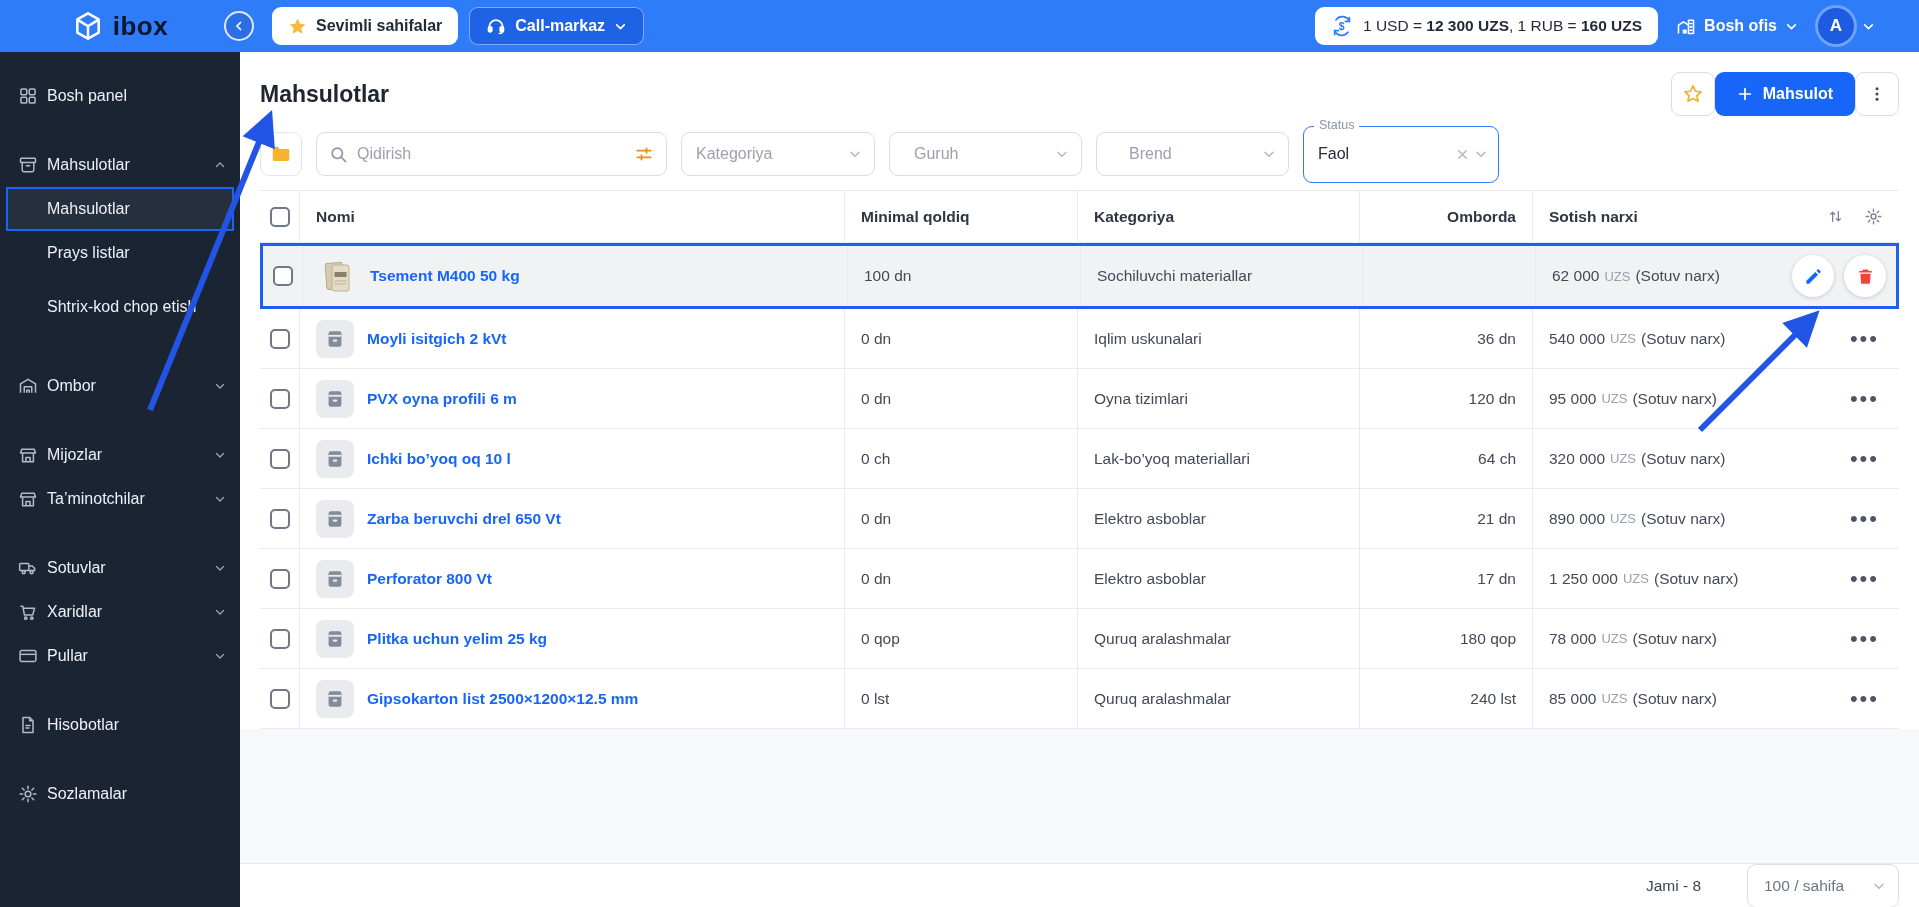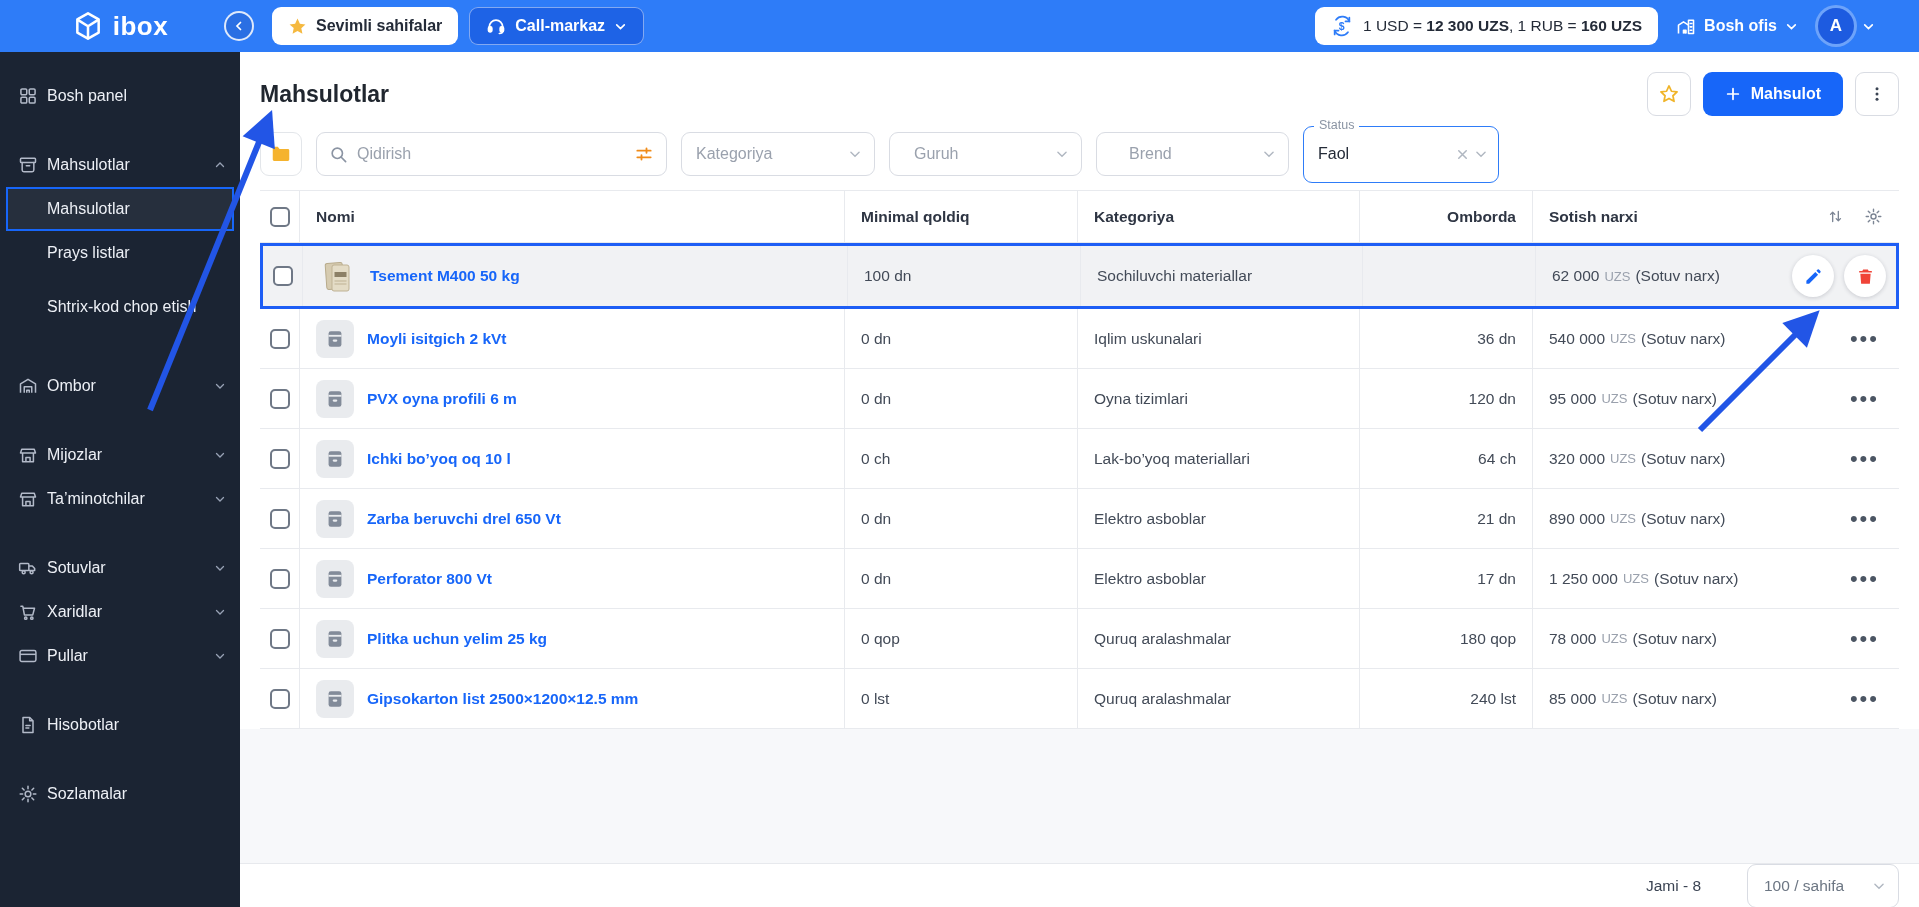--- a/index.html
+++ b/index.html
@@ -2,21 +2,21 @@
 <html><head>
 <meta charset="utf-8">
 <style>
   * { margin:0; padding:0; box-sizing:border-box; }
   html,body { width:1919px; height:907px; overflow:hidden; background:#f7f8fa;
     font-family:"Liberation Sans","DejaVu Sans",sans-serif; }
 
   
   .topbar { position:relative; height:52px; background:#2e7cf8; display:flex; align-items:center; padding-right:44px; z-index:5; }
   .logo-area { width:240px; display:flex; align-items:center; justify-content:center; gap:9px; flex:none; }
-  .logo-text { color:#ffffff; font-size:26px; font-weight:700; letter-spacing:.5px; }
+  .logo-text { color:#0f172a; font-size:26px; font-weight:700; letter-spacing:.5px; }
   .collapse-btn { position:absolute; left:224px; top:11px; width:30px; height:30px; border-radius:50%;
     background:#2a6fe3; border:2px solid rgba(255,255,255,.85); color:#fff; display:flex; align-items:center;
     justify-content:center; cursor:pointer; z-index:6; }
   .pill { height:38px; border-radius:9px; display:flex; align-items:center; gap:9px; padding:12px 16px; font-size:16px; }
   .pill.fav { background:#fff; color:#242b38; font-weight:600; margin-left:32px; }
   .pill.call { background:#1e63e6; border:1.5px solid rgba(255,255,255,.45); color:#fff; font-weight:700; margin-left:11px; cursor:pointer; }
   .pill.currency { background:#fff; color:#242b38; margin-left:auto; font-size:15.5px; gap:10px; }
   .pill.currency b { font-weight:700; }
   .office { display:flex; align-items:center; gap:8px; color:#fff; font-size:16px; font-weight:600; margin-left:18px; cursor:pointer; }
   .avatar-wrap { display:flex; align-items:center; gap:8px; margin-left:20px; cursor:pointer; }
@@ -33,21 +33,21 @@
   .s-sub { padding-left:47px; display:flex; align-items:center; height:44px; font-size:16px; cursor:pointer; }
   .s-sub.active { border:2px solid #1766f9; background:rgba(255,255,255,.05); margin:0 6px; padding-left:39px; height:44px; }
   .s-sub.wrap { height:64px; line-height:24px; align-items:center; }
   .s-icon { display:flex; color:#b3bac9; }
 
   
   main { flex:1; display:flex; flex-direction:column; background:#f7f8fa; min-width:0; }
   .card { background:#fff; }
   .page-head { display:flex; align-items:center; padding:20px 20px 0 20px; height:64px; }
   .page-title { font-size:23px; font-weight:700; color:#20262f; }
-  .head-actions { margin-left:auto; display:flex; gap:12px; }
+  .head-actions { margin-left:auto; display:flex; }
   .icon-btn { width:44px; height:44px; background:#fff; border:1px solid #d9dce3; border-radius:9px;
     display:flex; align-items:center; justify-content:center; cursor:pointer; }
   .add-btn { height:44px; padding:0 22px; background:#1766f9; color:#fff; border:none; border-radius:9px;
     font-size:16px; font-weight:600; display:flex; align-items:center; gap:10px; cursor:pointer;
     font-family:"Liberation Sans",sans-serif; }
 
   
   .filters { display:flex; align-items:center; padding:16px 20px 0 20px; gap:14px; height:60px; }
   .folder-btn { width:42px; height:44px; border:1px solid #e3e6ea; border-radius:9px; background:#fff;
     display:flex; align-items:center; justify-content:center; cursor:pointer; flex:none; }

